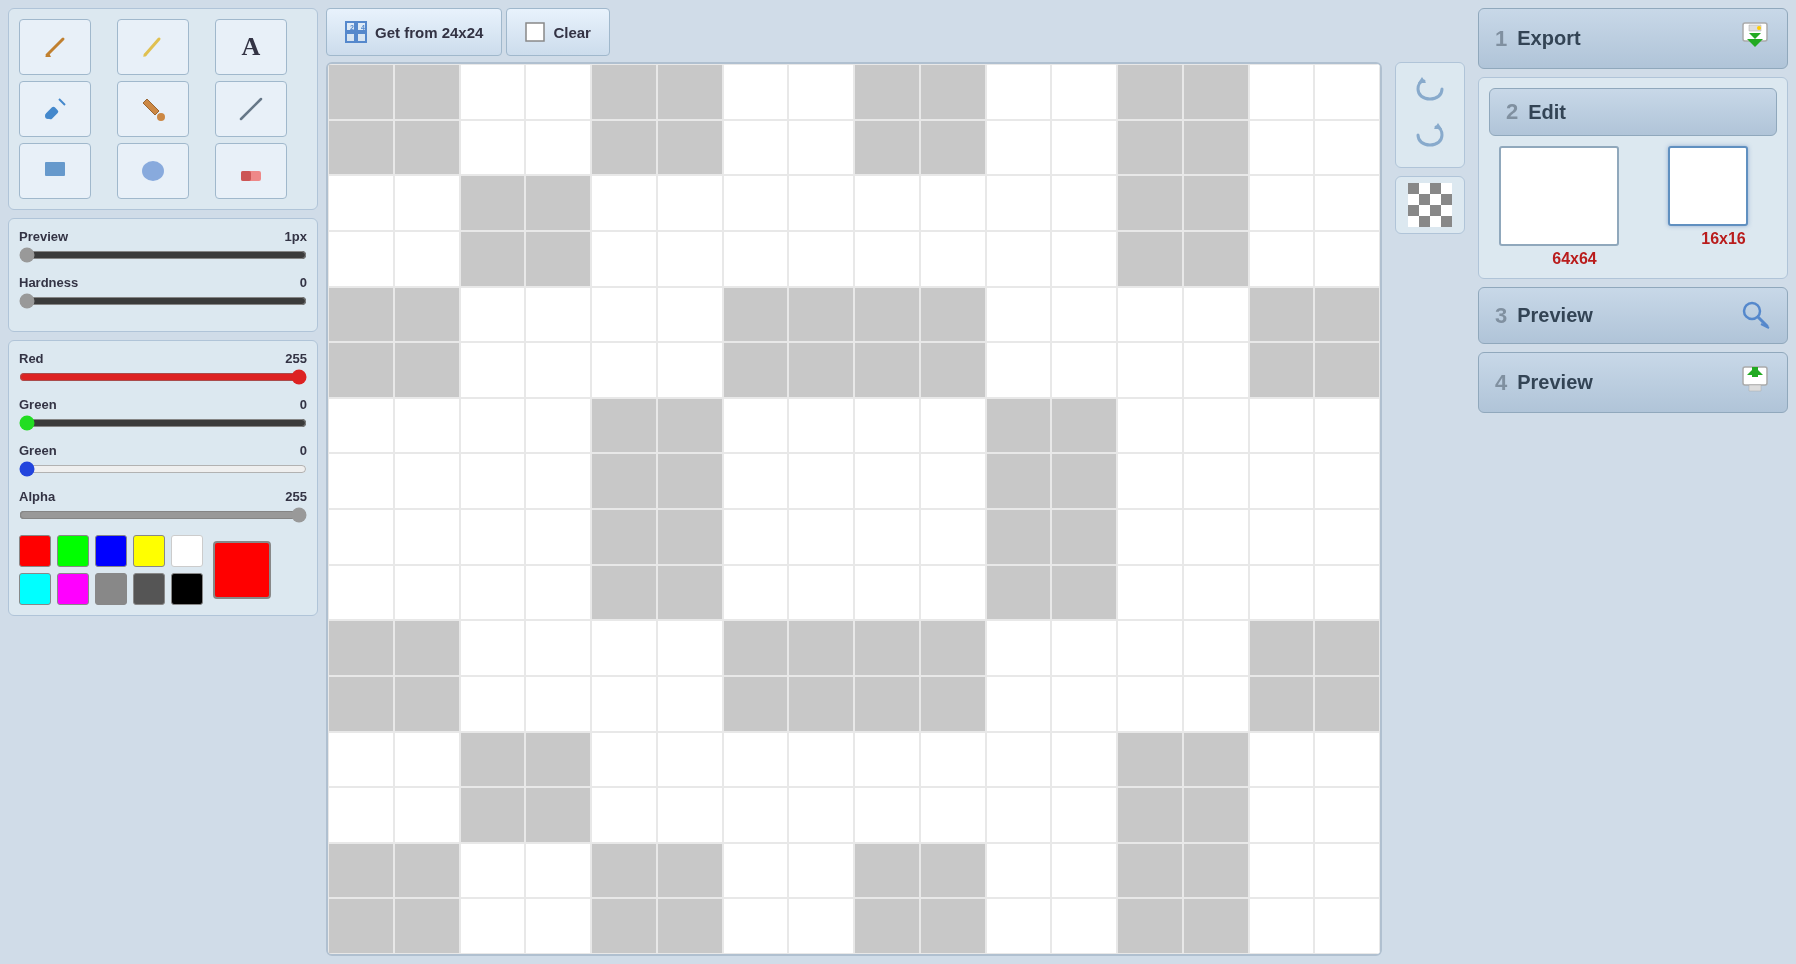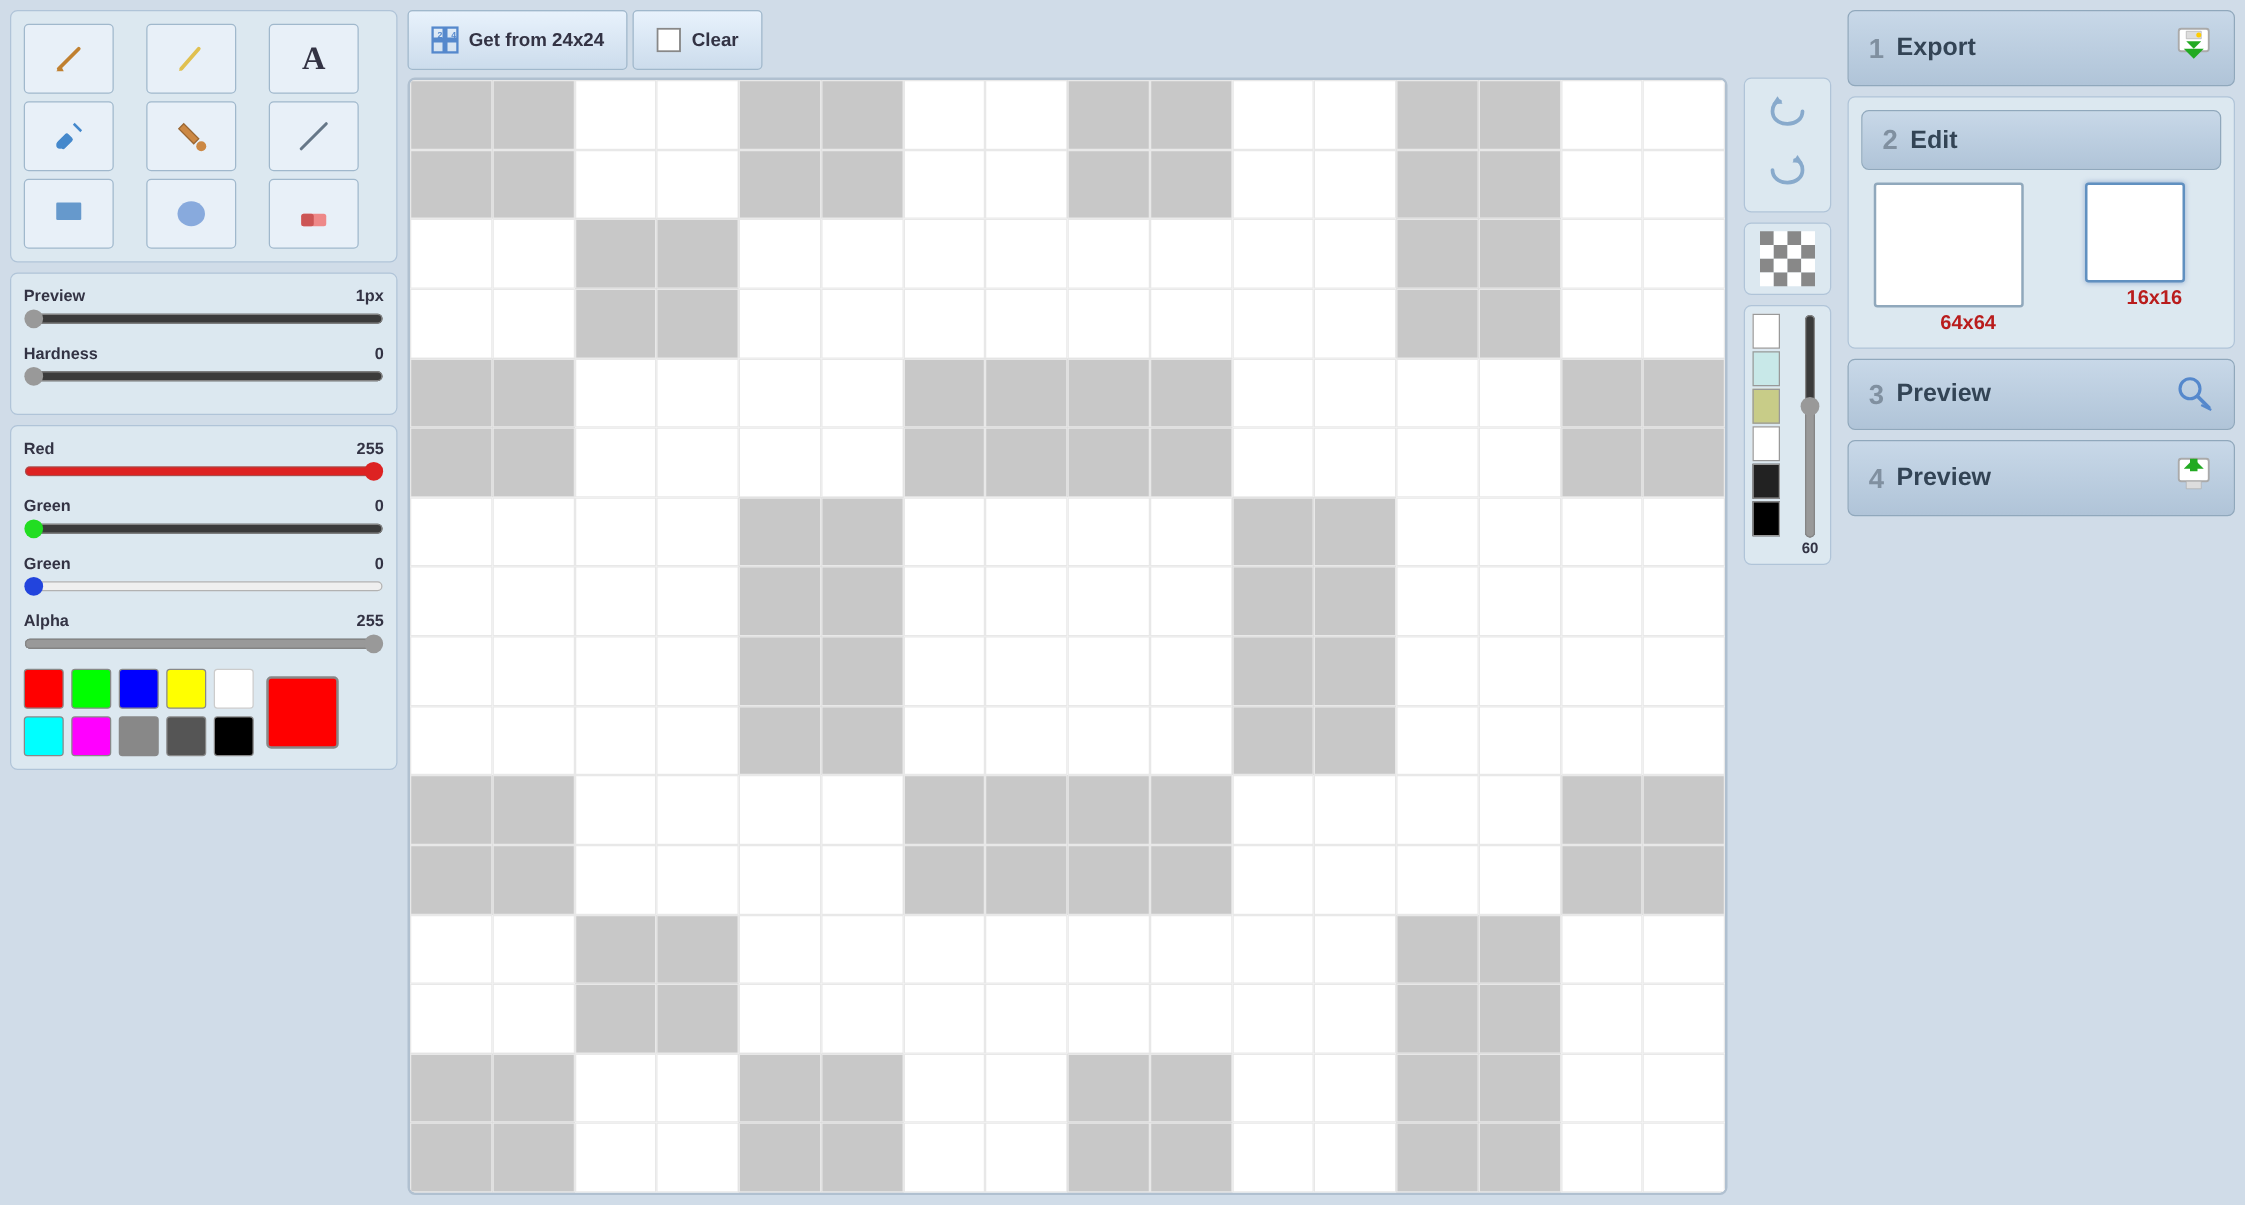--- a/index.html
+++ b/index.html
@@ -785,34 +785,20 @@
             <div style="background:#fff;"></div>
             <div style="background:#888;"></div>
             <div style="background:#fff;"></div>
           <div style="background:#fff;"></div>
             <div style="background:#888;"></div>
             <div style="background:#fff;"></div>
             <div style="background:#888;"></div>
         </div>
       </div>
 
-      <div class="color-strip-panel">
-        <div class="color-strip">
-          <div class="strip-swatch" style="background:#ffffff;border:1px solid #999;"></div>
-          <div class="strip-swatch" style="background:#c8e8e8;"></div>
-          <div class="strip-swatch" style="background:#c8cc88;"></div>
-          <div class="strip-swatch" style="background:#ffffff;border:1px solid #999;"></div>
-          <div class="strip-swatch" style="background:#222222;"></div>
-          <div class="strip-swatch" style="background:#000000;"></div>
-        </div>
-        <div class="strip-slider-container">
-          <input type="range" orient="vertical" style="writing-mode: vertical-lr; direction: rtl; height: 180px; width: 20px;" min="0" max="100" value="60">
-          <span class="strip-number">60</span>
-        </div>
-      </div>
     </div>
   </div>
 </div>
 
 <div class="right-panel">
 
   <div class="section-header">
     <span class="section-number">1</span>
     <span class="section-title">Export</span>
     <span class="green-down">

